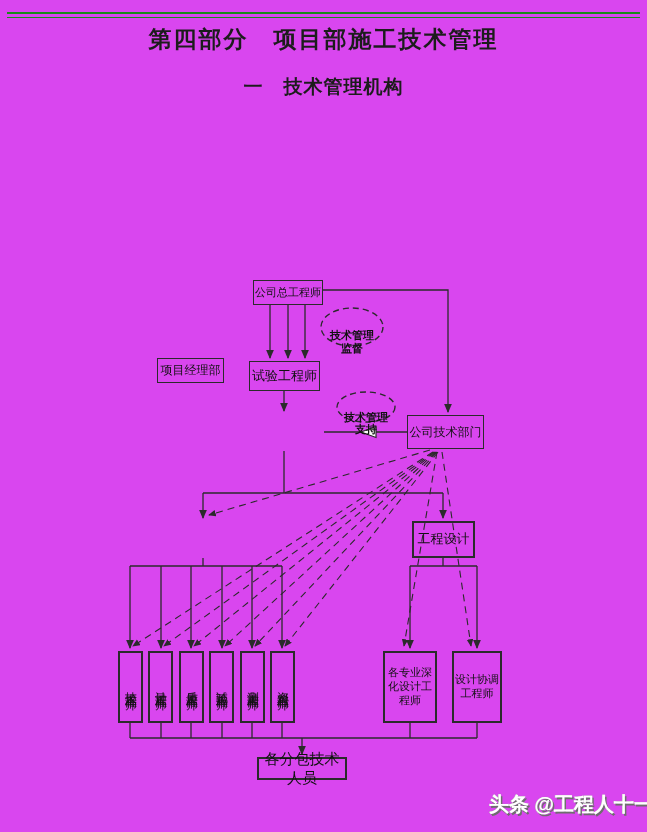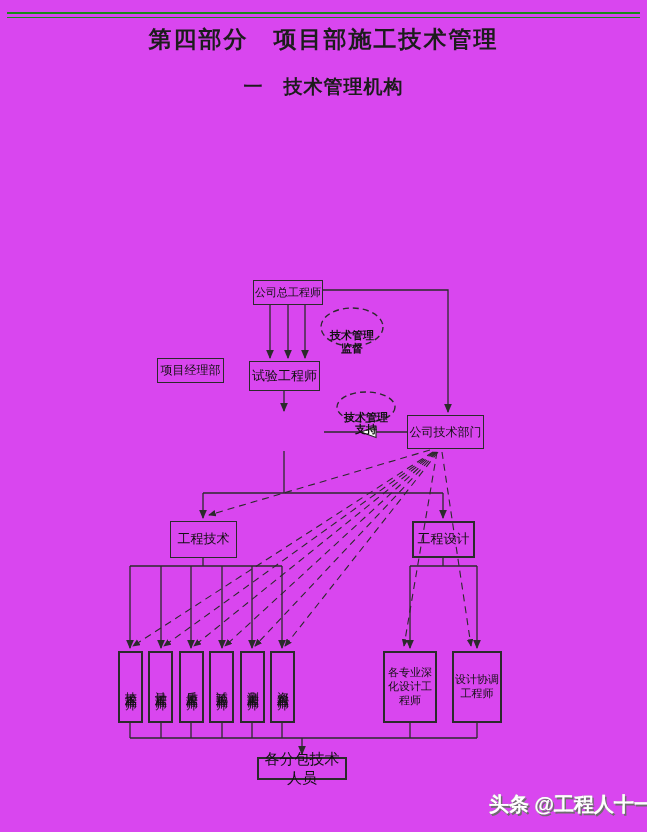--- a/index.html
+++ b/index.html
@@ -137,21 +137,20 @@
 
   <div class="box" style="left:253px;top:280px;width:70px;height:25px;font-size:11px;">公司总工程师</div>
 
   <div class="box" style="left:157px;top:358px;width:67px;height:25px;font-size:12px;text-align:right;">项目经理部</div>
 
   <div class="box" style="left:249px;top:361px;width:71px;height:30px;">试验工程师</div>
 
 
   <div class="box" style="left:407px;top:415px;width:77px;height:34px;font-size:12px;">公司技术部门</div>
 
-  <div class="box" style="left:170px;top:521px;width:67px;height:37px;">工程技术</div>
 
   <div class="box" style="left:412px;top:521px;width:63px;height:37px;border-width:2px;">工程设计</div>
 
   <div class="box vbox" style="left:118px;top:651px;width:25px;height:72px;">技术工程师</div>
   <div class="box vbox" style="left:148px;top:651px;width:25px;height:72px;">计量工程师</div>
   <div class="box vbox" style="left:179px;top:651px;width:25px;height:72px;">质量工程师</div>
   <div class="box vbox" style="left:209px;top:651px;width:25px;height:72px;">试验工程师</div>
   <div class="box vbox" style="left:240px;top:651px;width:25px;height:72px;">测量工程师</div>
   <div class="box vbox" style="left:270px;top:651px;width:25px;height:72px;">资料工程师</div>
 

